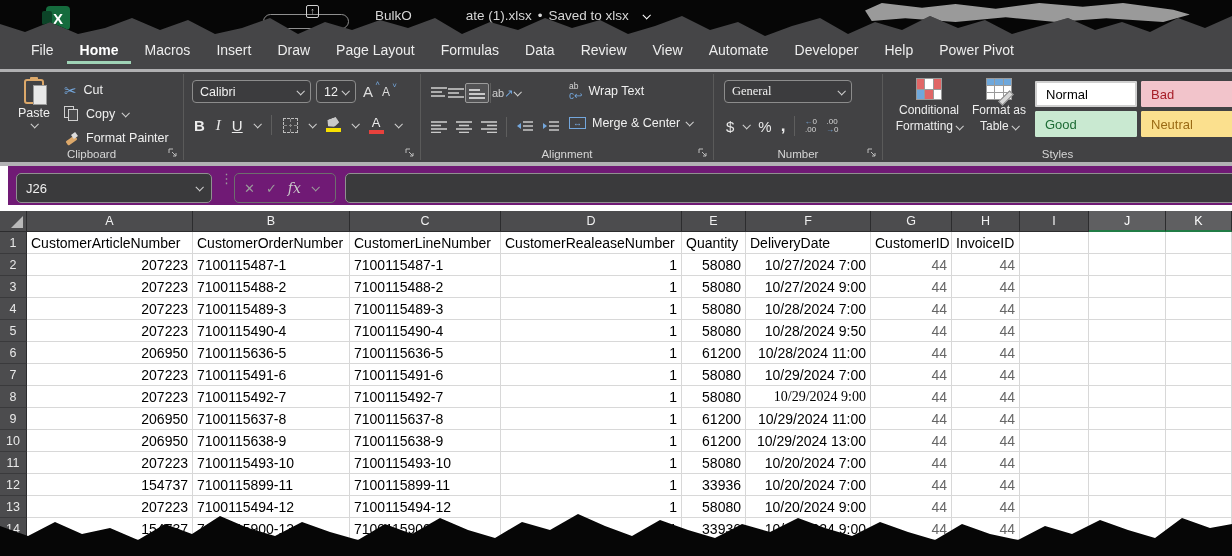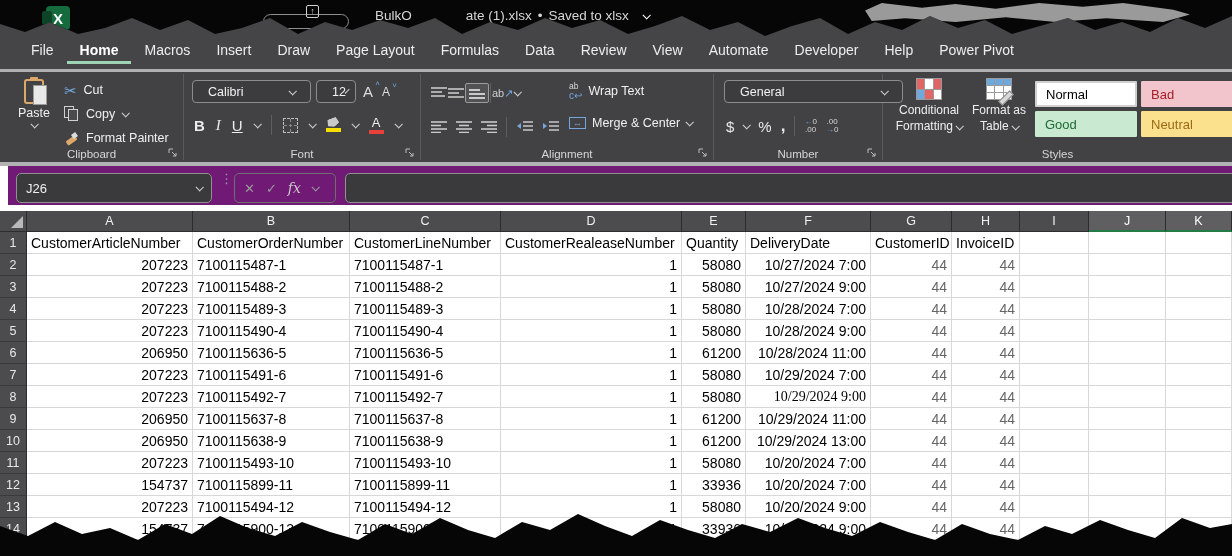--- a/index.html
+++ b/index.html
@@ -51,21 +51,21 @@
   .copy-ico i{position:absolute;width:10px;height:12px;border:1.2px solid #cfcfcf;background:#424244;display:block;}
   .copy-ico i:first-child{left:0;top:0;}
   .copy-ico i:last-child{left:4px;top:3px;background:#4a4a4c;}
   .fp-ico{position:relative;width:15px;height:15px;}
   .fp-ico::before{content:"";position:absolute;left:2px;top:7px;width:11px;height:5px;background:#dca86a;transform:rotate(-35deg);border-radius:1px;}
   .fp-ico::after{content:"";position:absolute;left:8px;top:2px;width:5px;height:5px;background:#dcdcdc;transform:rotate(-35deg);}
 
   
   .fcombos{position:absolute;left:8px;top:8px;display:flex;gap:5px;align-items:center;}
   .combo{height:23px;background:#3c3c3e;border:1px solid #8c8c8c;border-radius:4px;color:#f2f2f2;font-size:12.5px;
-    display:flex;align-items:center;justify-content:space-between;padding:0 15px;}
+    display:flex;align-items:center;justify-content:space-between;padding:0 7px;}
   .combo .chev{color:#cfcfcf;}
   .grow-btn{color:#dcdcdc;font-size:15px;position:relative;padding:0 2px;}
   .sup{position:absolute;top:-4px;right:-5px;font-size:8px;color:#74a7dd;}
   .fbtns{position:absolute;left:10px;top:41px;display:flex;align-items:center;gap:11px;color:#ececec;height:24px;}
   .bld{font-weight:700;font-size:15px;}
   .itl{font-style:italic;font-family:"Liberation Serif",serif;font-size:15px;}
   .und{text-decoration:underline;font-size:15px;}
   .minisep{width:1px;height:20px;background:#5e5e5e;}
   .border-ico{width:15px;height:15px;border:1px dashed #bdbdbd;position:relative;}
   .border-ico::before{content:"";position:absolute;left:50%;top:0;bottom:0;border-left:1px dashed #8a8a8a;}
@@ -80,21 +80,21 @@
   .al-r2{position:absolute;left:10px;top:42px;display:flex;align-items:center;gap:9px;height:26px;}
   .alico{display:block;}
   .albox{border:1px solid #9c9c9c;background:#525254;border-radius:2px;padding:3px;}
   .wrap-row{position:absolute;left:148px;top:10px;display:flex;align-items:center;gap:6px;}
   .merge-row{position:absolute;left:148px;top:44px;display:flex;align-items:center;gap:6px;}
   .merge-ico{width:17px;height:12px;border:1px solid #74a7dd;display:flex;align-items:center;justify-content:center;color:#74a7dd;font-size:9px;line-height:1;}
   .wrapt-ico{color:#74a7dd;font-size:10px;line-height:1;display:flex;flex-direction:column;align-items:flex-start;}
   .wrapt-ico b{color:#d9d9d9;font-size:8.5px;font-weight:400;}
 
   
-  .num-combo{position:absolute;left:10px;top:8px;width:179px;}
+  .num-combo{position:absolute;left:10px;top:8px;width:128px;font-family:Liberation Serif, serif;}
   .num-r2{position:absolute;left:12px;top:42px;display:flex;align-items:center;gap:9px;color:#e8e8e8;height:24px;}
   .deci{display:flex;flex-direction:column;align-items:center;font-size:8px;line-height:8px;color:#d5d5d5;}
   .deci .ar{color:#74a7dd;}
 
   
   .cf-col{position:absolute;left:10px;top:6px;width:72px;display:flex;flex-direction:column;align-items:center;color:#eee;font-size:12px;line-height:1.3;text-align:center;}
   .fat-col{position:absolute;left:84px;top:6px;width:64px;display:flex;flex-direction:column;align-items:center;color:#eee;font-size:12px;line-height:1.3;text-align:center;}
   .cf-ico{width:26px;height:22px;display:grid;grid-template-columns:1fr 1fr 1fr;grid-template-rows:1fr 1fr;gap:1px;background:#9a9a9a;border:1px solid #9a9a9a;margin-bottom:3px;}
   .cf-ico i{display:block;}
   .fat-ico{position:relative;width:26px;height:22px;display:grid;grid-template-columns:1fr 1fr 1fr;grid-template-rows:1fr 1fr 1fr;gap:1px;background:#9a9a9a;border:1px solid #9a9a9a;margin-bottom:3px;}
@@ -237,21 +237,20 @@
           <span class="bucket"></span>
           <span class="colorbar" id="fillbar" style="background: rgb(247, 224, 0);"></span>
         </span>
         <span class="chev" style="color:#cfcfcf;"></span>
         <span class="fc-ico">
           <span>A</span>
           <span class="colorbar" id="fontbar" style="background: rgb(232, 65, 60);"></span>
         </span>
         <span class="chev" style="color:#cfcfcf;"></span>
       </div>
-      <div class="glabel">Font</div>
       <div class="launcher">
         <svg width="10" height="10">
             <path d="M1 1 h4 M1 1 v4 M4 4 l4 4 M8 5 v3 h-3" stroke="#bdbdbd" fill="none" stroke-width="1"></path>
           </svg>
       </div>
     </div>
 
     <div class="rsep"></div>
 
     <div class="rgroup" style="width:292px;">
@@ -505,21 +504,21 @@
         <div class="cell" style="width: 77px;"></div>
         <div class="cell" style="width: 66px;"></div>
       </div>
       <div class="grow">
         <div class="rowh">5</div>
         <div class="cell r" style="width: 166px;">207223</div>
         <div class="cell" style="width: 157px;">7100115490-4</div>
         <div class="cell" style="width: 151px;">7100115490-4</div>
         <div class="cell r" style="width: 181px;">1</div>
         <div class="cell r" style="width: 64px;">58080</div>
-        <div class="cell r" style="width: 125px;">10/28/2024 9:00</div>
+        <div class="cell r" style="width: 125px;">10/28/2024 9:50</div>
         <div class="cell r muted" style="width: 81px;">44</div>
         <div class="cell r muted" style="width: 68px;">44</div>
         <div class="cell" style="width: 69px;"></div>
         <div class="cell" style="width: 77px;"></div>
         <div class="cell" style="width: 66px;"></div>
       </div>
       <div class="grow">
         <div class="rowh">6</div>
         <div class="cell r" style="width: 166px;">206950</div>
         <div class="cell" style="width: 157px;">7100115636-5</div>

